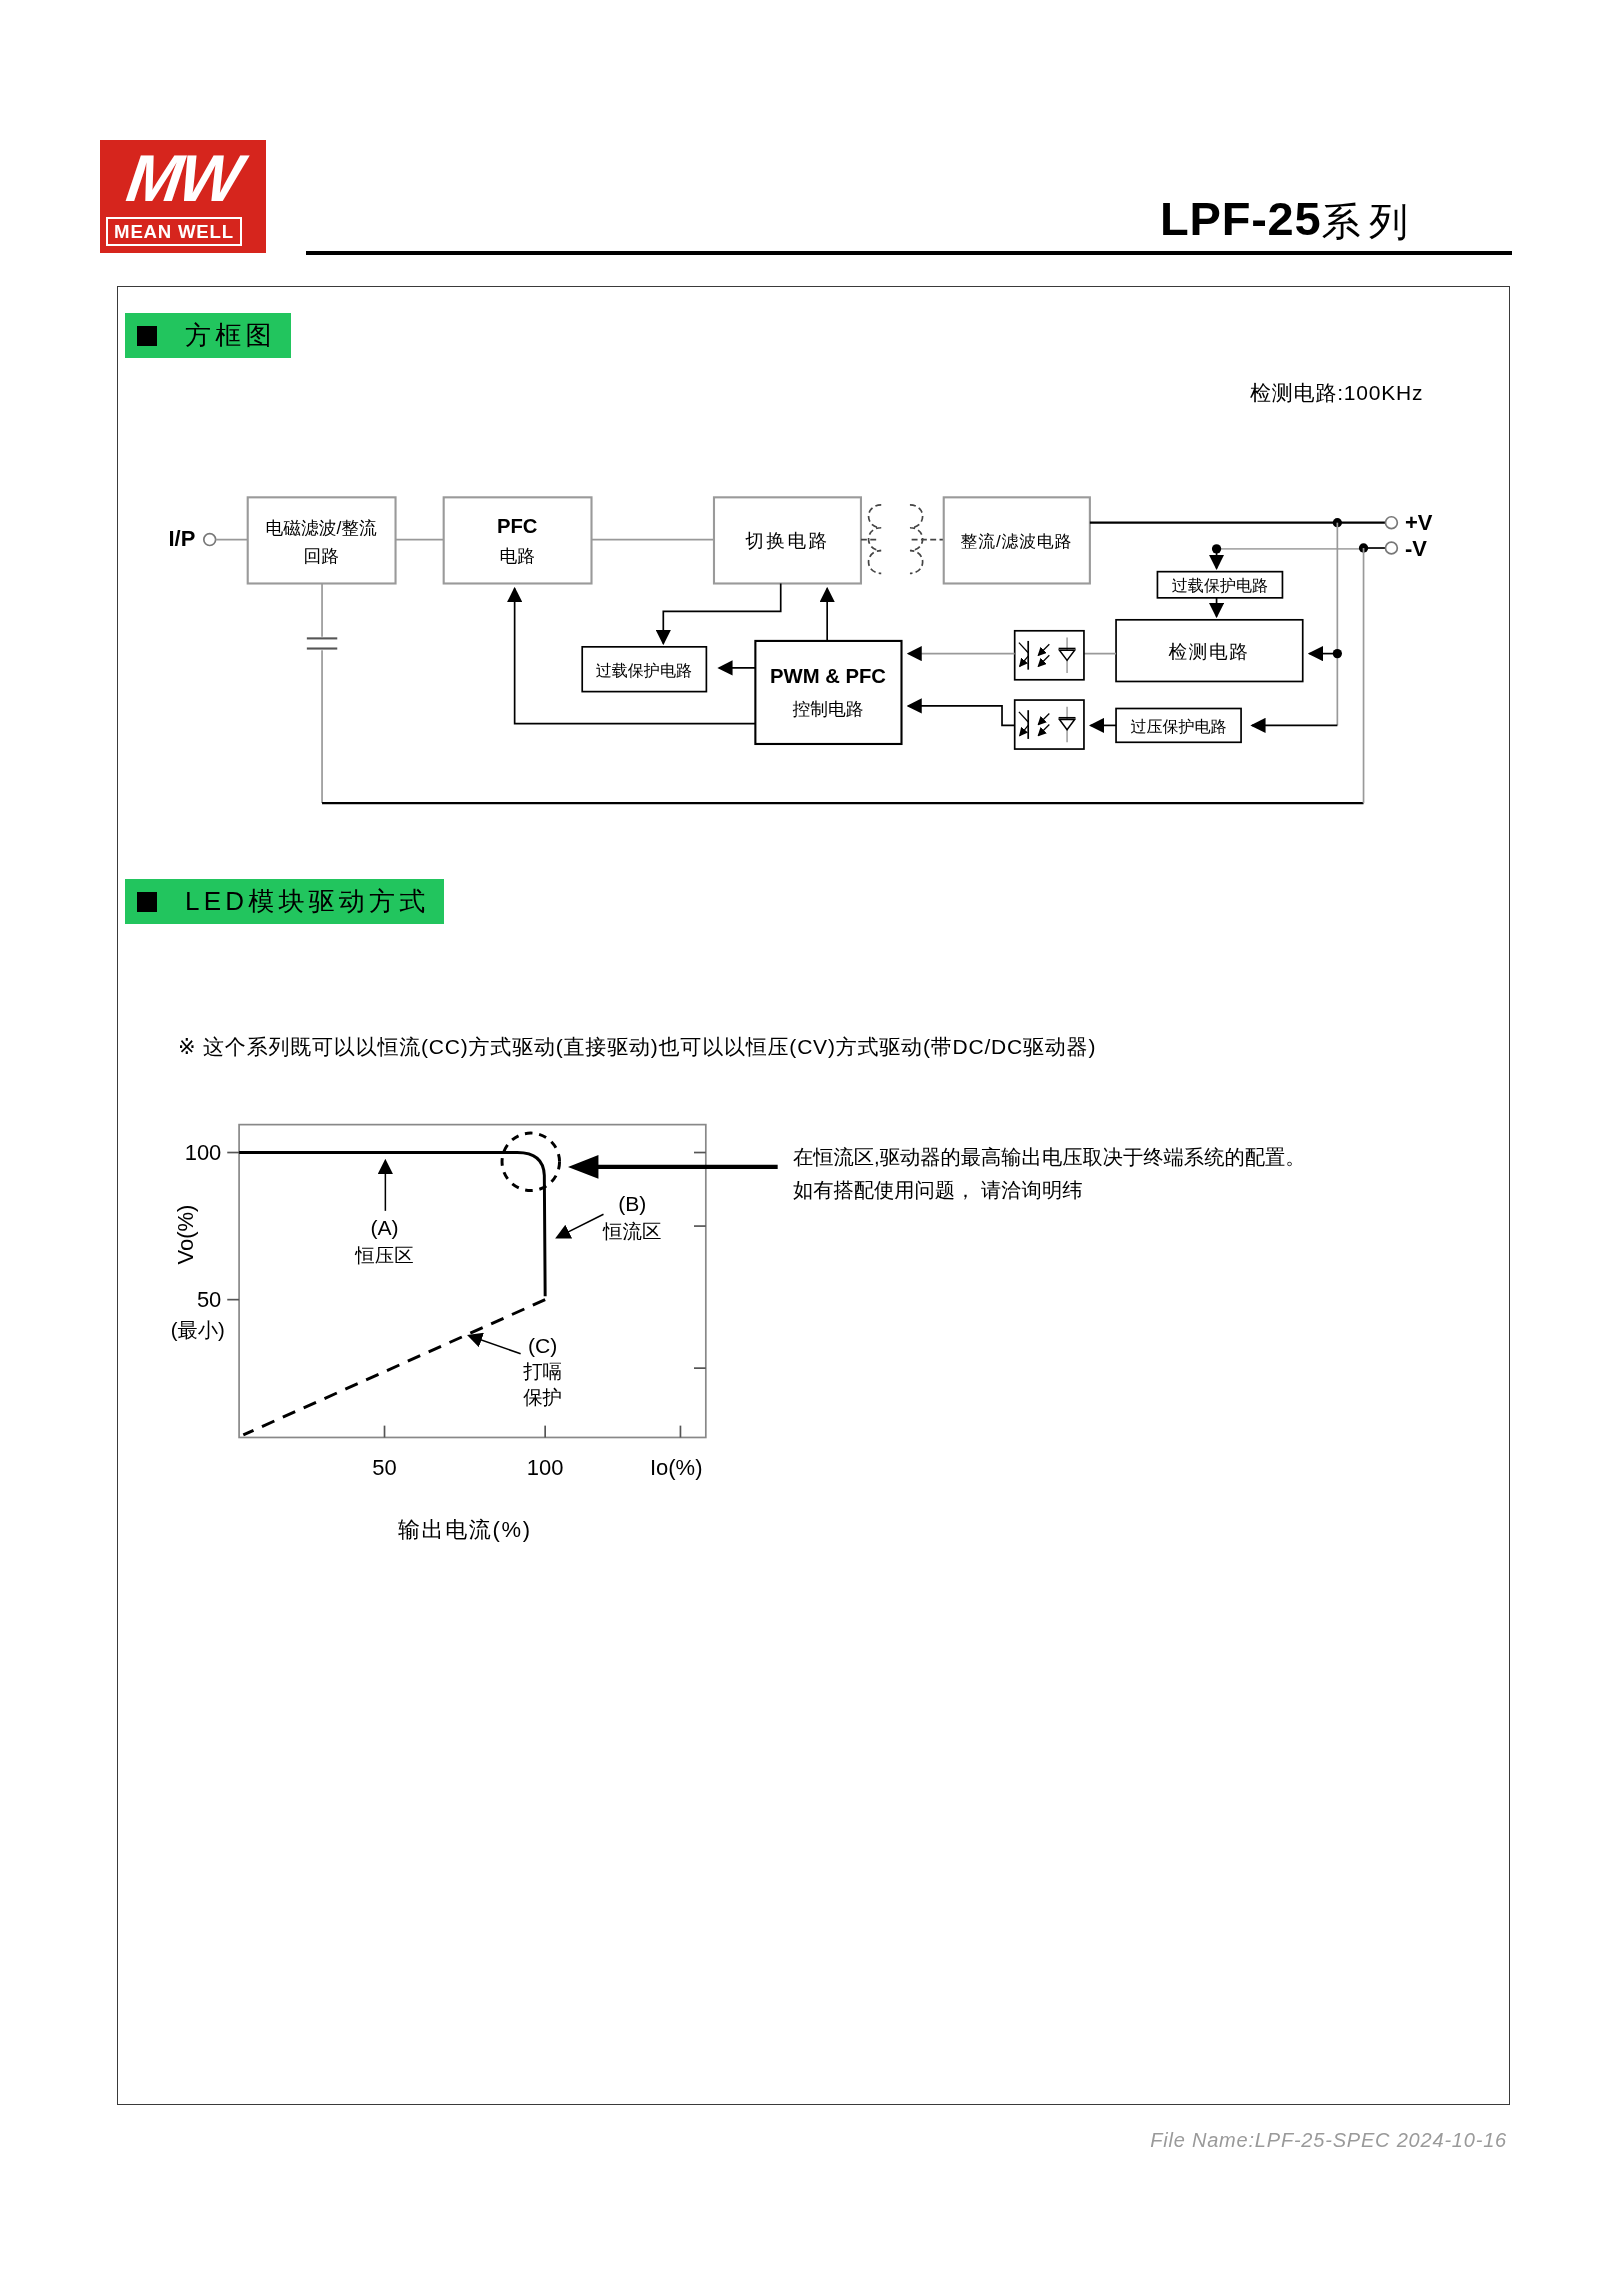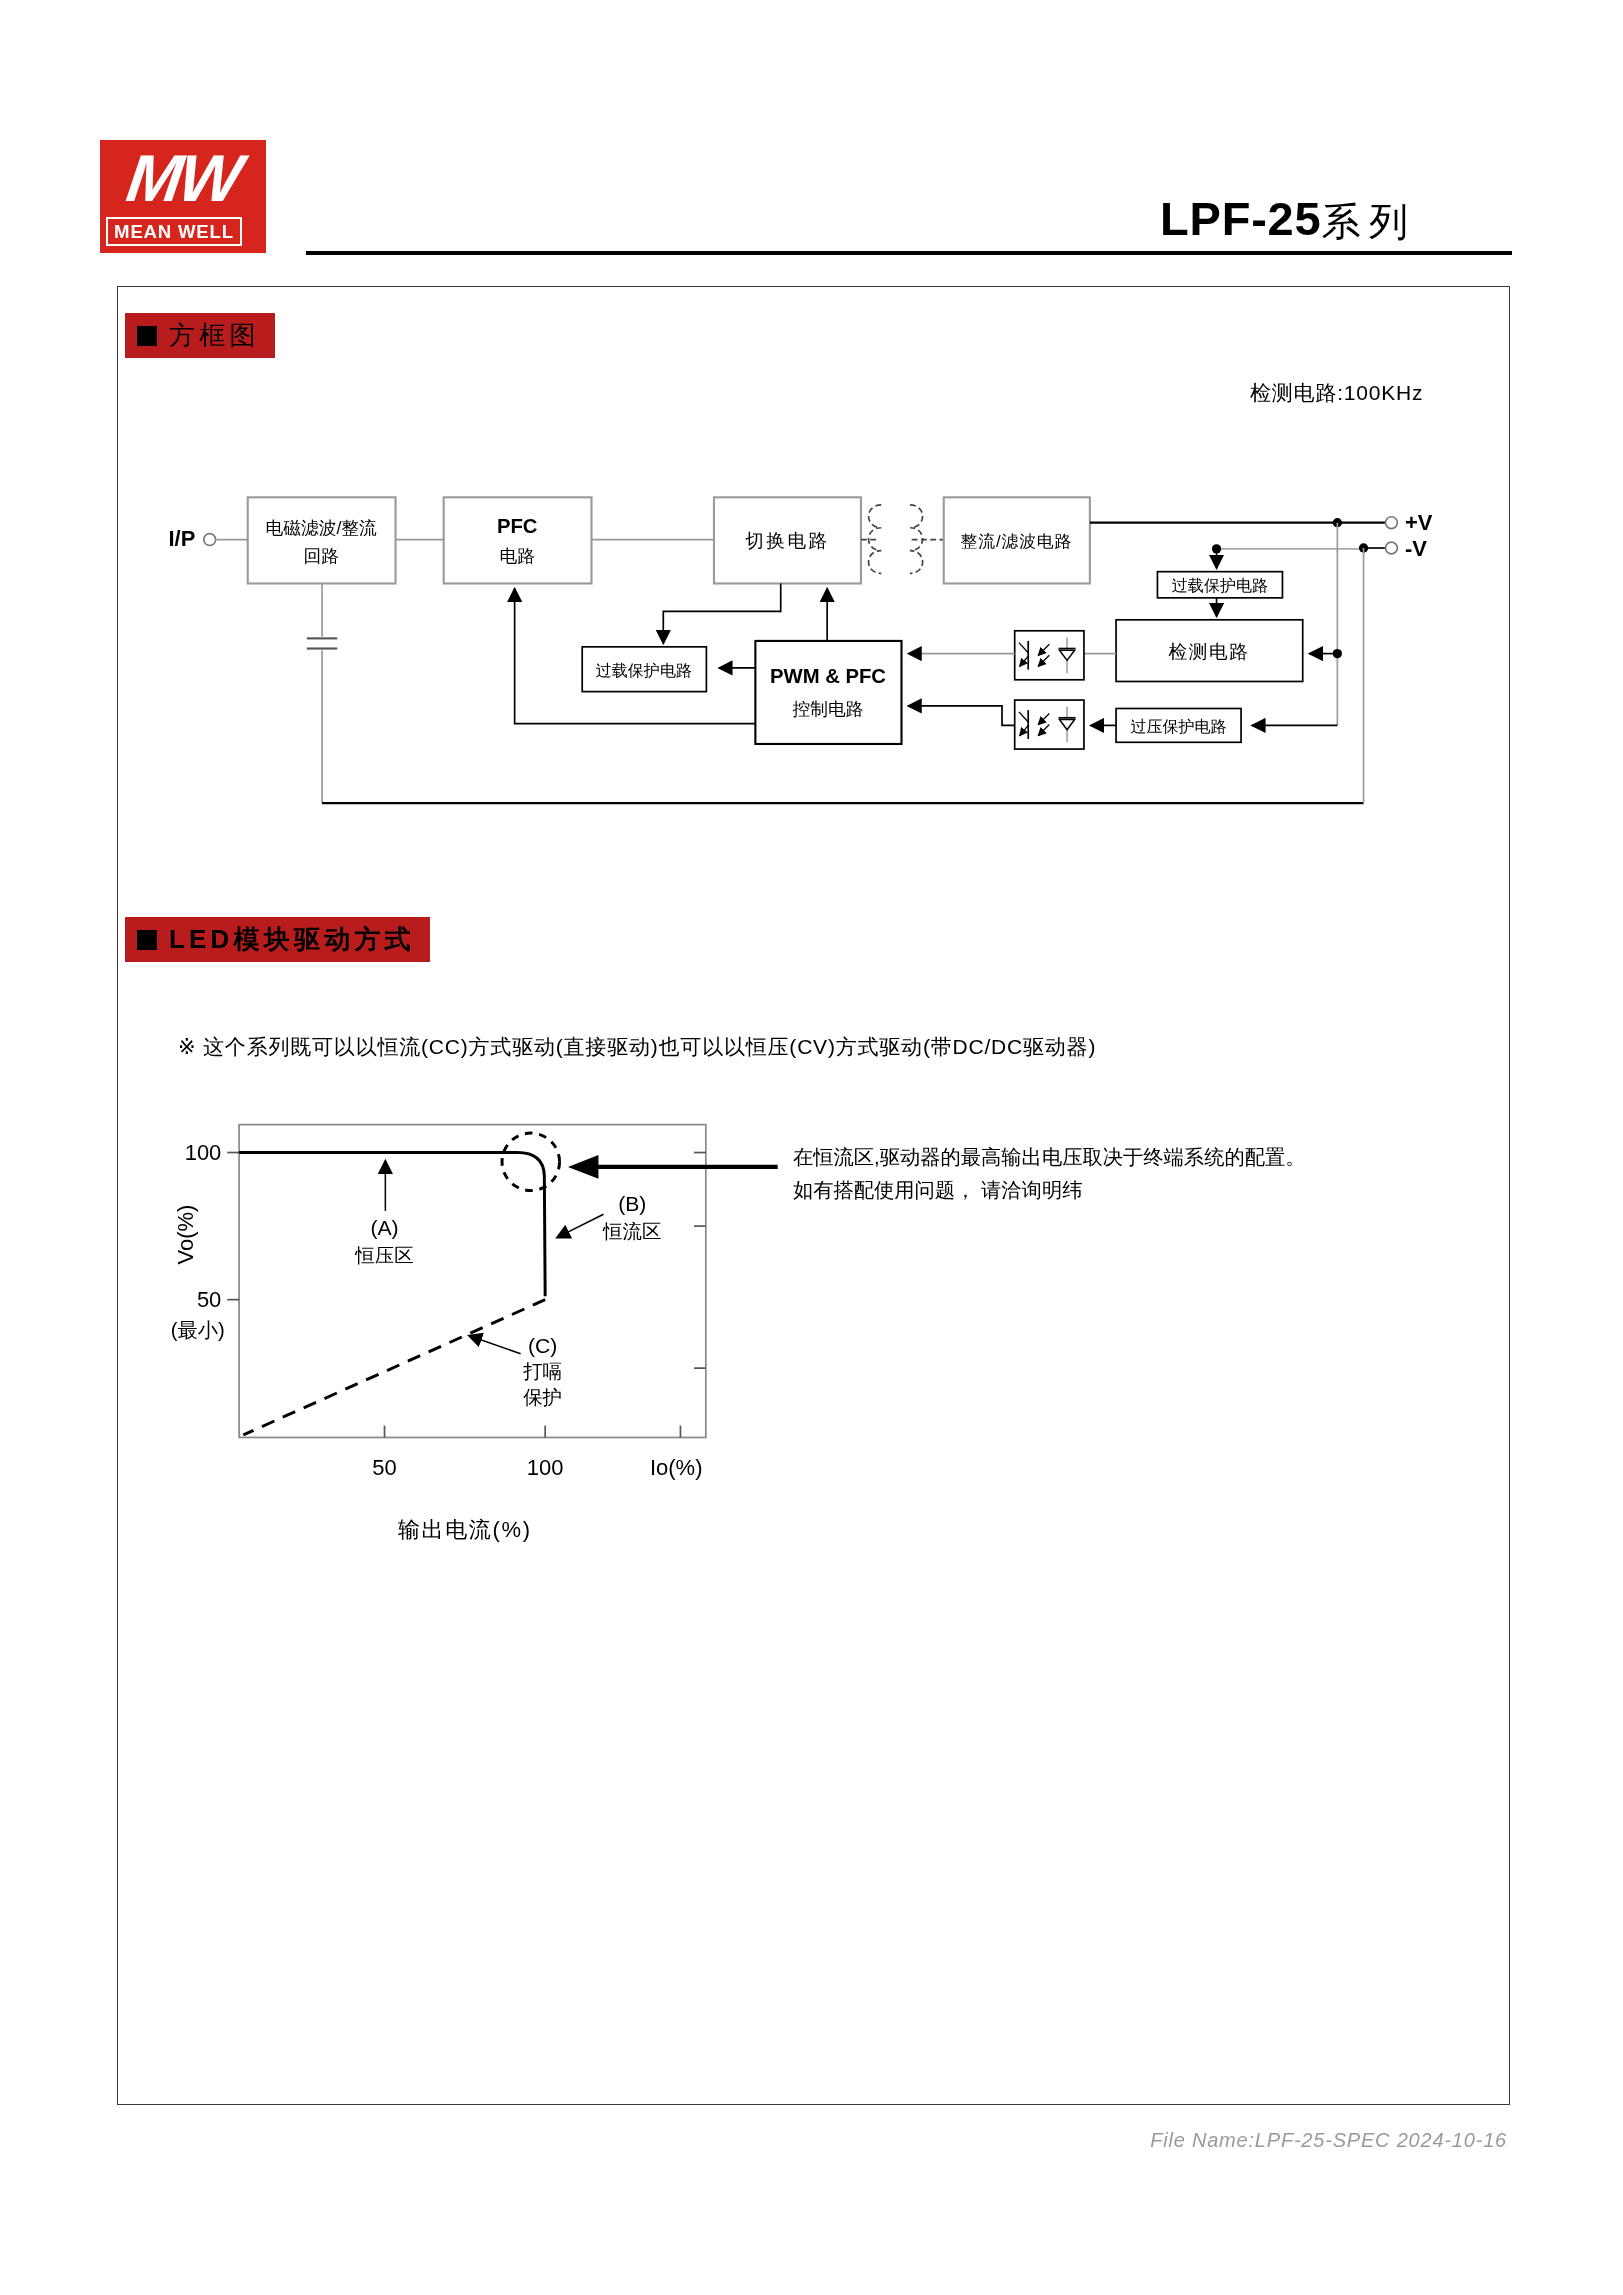--- a/index.html
+++ b/index.html
@@ -13,25 +13,25 @@
             transform:skewX(-8deg);line-height:73px;}
   #logo .brand{position:absolute;left:6px;right:24px;bottom:6.8px;height:25px;border:2.5px solid #fff;
                color:#fff;font-weight:bold;font-size:18.6px;text-align:center;line-height:25px;letter-spacing:0.8px;}
   #doc-title{left:306px;top:196px;font-size:38px;letter-spacing:4.2px;font-weight:500;white-space:nowrap;}
   #series-title{left:1160px;top:191px;width:379px;text-align:left;white-space:nowrap;}
   #series-title .b{font-size:47px;font-weight:bold;letter-spacing:0.8px;}
   #series-title .s{font-size:39px;letter-spacing:8.5px;}
   #header-rule{left:306px;top:251px;width:1206px;height:4.2px;background:#000;}
   
   #frame{left:117px;top:286px;width:1391px;height:1817px;border:1.7px solid #3a3a3a;}
-  .chip{display:inline-flex;align-items:center;gap:12px;background:#b91c1c;
+  .chip{display:inline-flex;align-items:center;gap:28px;background:#22c55e;
         padding:5px 15px 5px 12px;font-size:26px;letter-spacing:4.2px;white-space:nowrap;}
   .chip .sq{width:20px;height:20px;background:#000;flex:0 0 auto;}
   #chip-block{left:125px;top:313px;}
-  #chip-led{left:125px;top:917px;font-weight:bold;}
+  #chip-led{left:125px;top:879px;}
   #osc-freq{left:1250px;top:379px;font-size:21px;letter-spacing:0.8px;}
   #note-line{left:178px;top:1033px;font-size:21px;letter-spacing:0.8px;white-space:nowrap;}
   #footer-info{left:831px;top:2129px;width:676px;text-align:right;font-size:20px;
                font-style:italic;color:#9a9a9a;letter-spacing:0.8px;}
   svg text{font-family:"Liberation Sans","DejaVu Sans",sans-serif;}
 </style>
 </head>
 <body>
 
 <div id="page">

